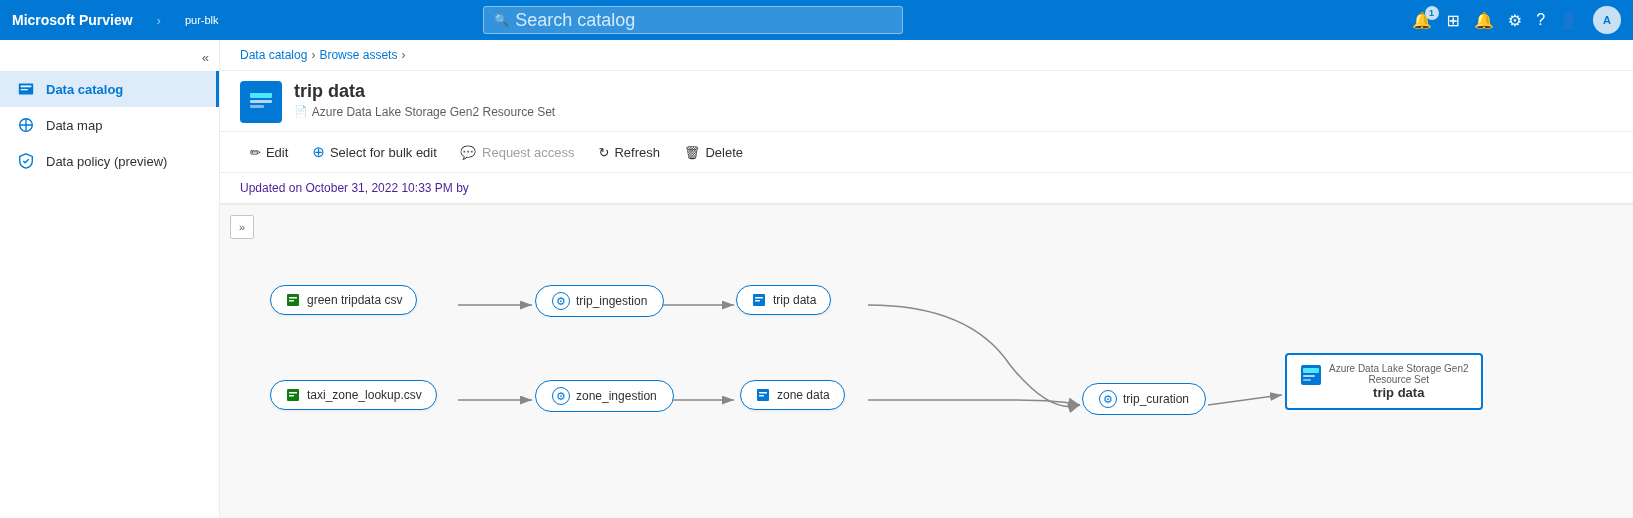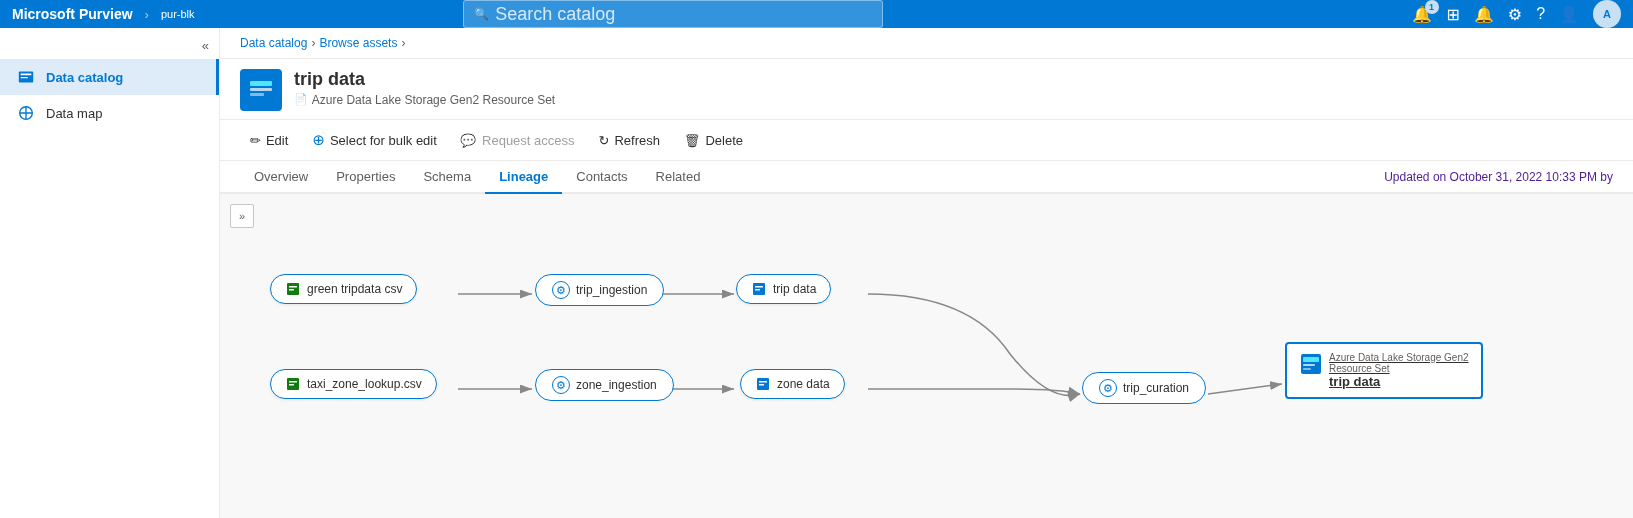--- a/index.html
+++ b/index.html
@@ -1,26 +1,26 @@
 <!DOCTYPE html>
 <html><head>
   <meta charset="utf-8">
   <style>
     * { box-sizing: border-box; margin: 0; padding: 0; }
     body { font-family: 'Segoe UI', Arial, sans-serif; font-size: 13px; background: #fff; display: flex; flex-direction: column; height: 518px; overflow: hidden; }
 
     
     .topbar {
       background: #0078d4;
-      height: 28px;
+      height: 40px;
       display: flex;
       align-items: center;
       padding: 0 12px;
       flex-shrink: 0;
-      gap: 8px;
+      gap: 20px;
     }
     .topbar-brand {
       color: #fff;
       font-weight: 700;
       font-size: 14px;
       white-space: nowrap;
     }
     .topbar-sep {
       color: rgba(255,255,255,0.6);
       margin: 0 4px;
@@ -286,20 +286,21 @@
       cursor: pointer;
       font-size: 11px;
       color: #605e5c;
       z-index: 10;
     }
     .lineage-canvas {
       position: relative;
       min-width: 100%;
       min-height: 260px;
       padding: 30px 20px 30px 50px;
+      text-align: center;
     }
 
     
     .lineage-node {
       position: absolute;
       background: #fff;
       border: 1.5px solid #0078d4;
       border-radius: 20px;
       display: flex;
       align-items: center;
@@ -347,21 +348,20 @@
     }
     .lineage-final-node .node-title {
       font-size: 13px;
       font-weight: 700;
       color: #323130;
     }
     .lineage-final-node .node-header {
       display: flex;
       align-items: flex-start;
       gap: 6px;
-      text-decoration: underline;
     }
 
     
     .lineage-svg {
       position: absolute;
       top: 0;
       left: 0;
       width: 100%;
       height: 100%;
       pointer-events: none;
@@ -431,20 +431,29 @@
         <svg viewBox="0 0 20 20" fill="none" xmlns="http://www.w3.org/2000/svg">
           <circle cx="10" cy="10" r="7" stroke="#0078d4" stroke-width="1.5" fill="none"></circle>
           <path d="M3 10h14M10 3v14" stroke="#0078d4" stroke-width="1.5"></path>
         </svg>
       </span>
       <span class="sidebar-item-label">Data map</span>
     </div>
 
 
 
+    <div class="sidebar-item">
+      <span class="sidebar-item-icon">
+        <svg viewBox="0 0 20 20" fill="none" xmlns="http://www.w3.org/2000/svg">
+          <path d="M10 2l7 3v5c0 4-3 7-7 8-4-1-7-4-7-8V5l7-3z" stroke="#0078d4" stroke-width="1.5" fill="none"></path>
+          <path d="M7 10l2 2 4-4" stroke="#0078d4" stroke-width="1.5"></path>
+        </svg>
+      </span>
+      <span class="sidebar-item-label">Data policy (preview)</span>
+    </div>
 
   </div>
 
   <div class="content">
 
     <div class="breadcrumb">
       <span>Data catalog</span>
       <span class="breadcrumb-sep">›</span>
       <span>Browse assets</span>
       <span class="breadcrumb-sep">›</span>
@@ -485,28 +494,20 @@
         <span>↻</span>
         <span>Refresh</span>
       </button>
       <button class="toolbar-btn">
         <span>🗑</span>
         <span>Delete</span>
       </button>
     </div>
 
     <div class="tabs">
-      <div class="tabs-list">
-        <div class="tab">Overview</div>
-        <div class="tab">Properties</div>
-        <div class="tab">Schema</div>
-        <div class="tab active">Lineage</div>
-        <div class="tab">Contacts</div>
-        <div class="tab">Related</div>
-      </div>
       <div class="tab-updated">Updated on October 31, 2022 10:33 PM by</div>
     </div>
 
     <div class="lineage-area">
       <div class="lineage-expand-btn">»</div>
 
       <div class="lineage-canvas" style="position:relative; width:100%; height:260px;">
 
         <svg class="lineage-svg" xmlns="http://www.w3.org/2000/svg">
           <defs>

